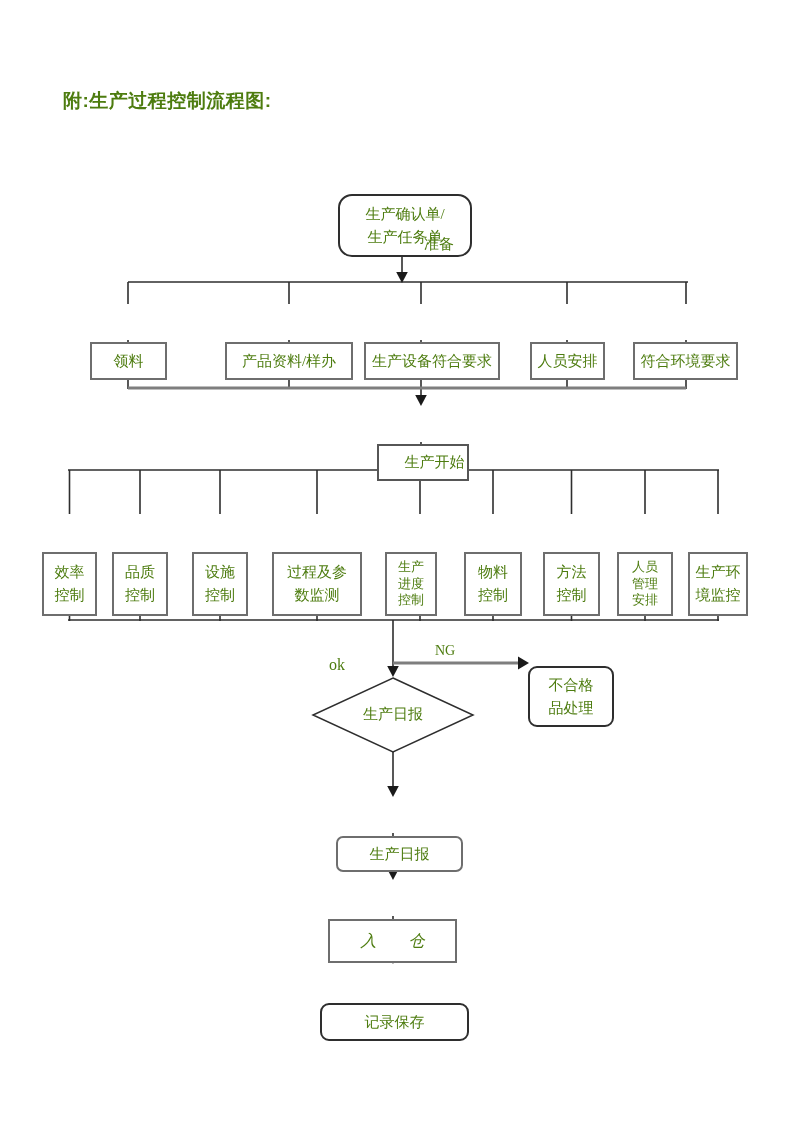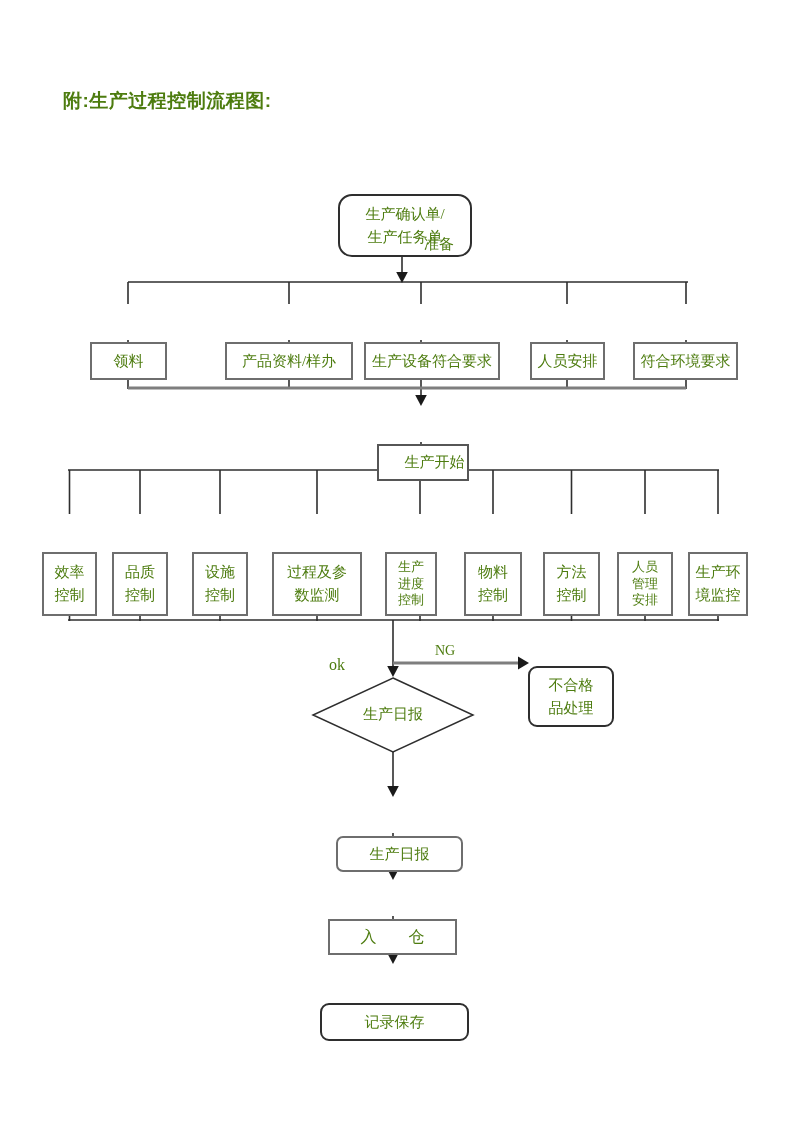--- a/index.html
+++ b/index.html
@@ -147,16 +147,16 @@
 
   <div class="floating-label" style="left:329px; top:656px; font-size:16px;">ok</div>
   <div class="floating-label" style="left:435px; top:643px; font-size:14px;">NG</div>
 
   <div class="diamond-label" style="left:313px; top:705px;">生产日报</div>
 
   <div class="node rounded-sm" style="left:528px; top:627px; width:86px; height:61px;">不合格
 品处理</div>
 
   <div class="node" style="left:336px; top:797px; width:127px; height:36px;border-radius:7px;">生产日报</div>
-  <div class="node" style="left:328px; top:880px; width:129px; height:36px; font-size:16px;">入　　仓</div>
+  <div class="node" style="left:328px; top:880px; width:129px; height:44px; font-size:16px;font-style:italic;">入　　仓</div>
   <div class="node rounded-sm" style="left:320px; top:964px; width:149px; height:38px;">记录保存</div>
 
 </div>
 
 </body></html>

